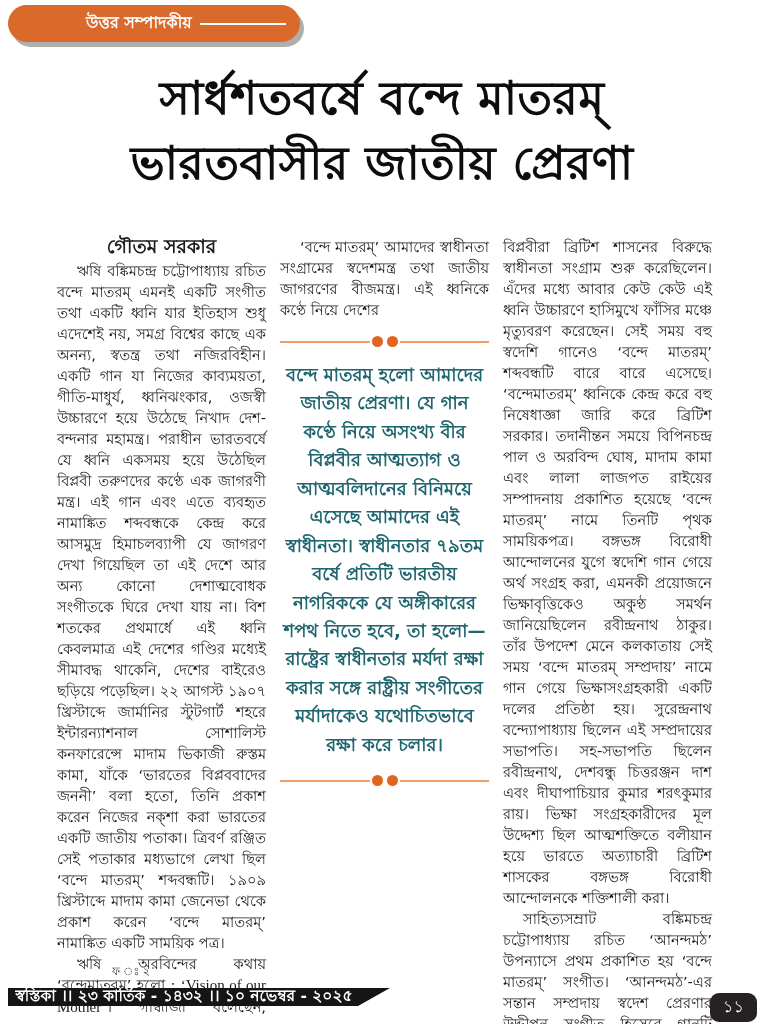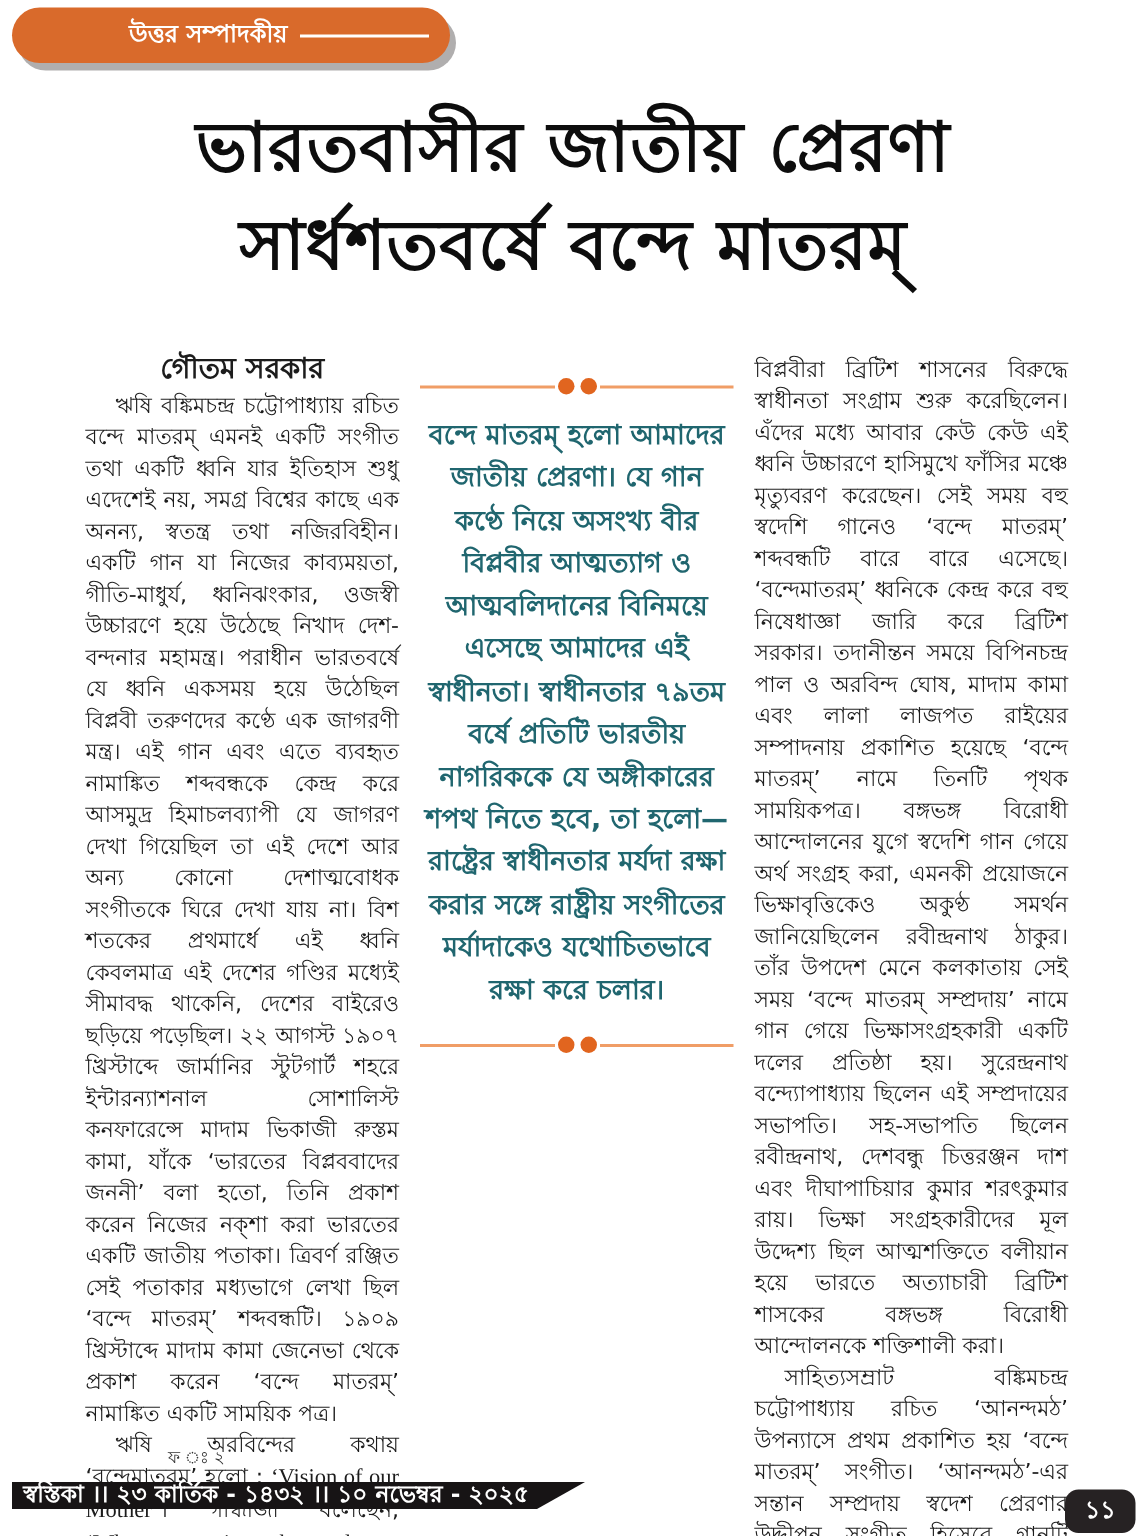--- a/index.html
+++ b/index.html
@@ -53,47 +53,48 @@
     background:#171415; color:#ffffff;
     clip-path:polygon(0 0, 100% 0, calc(100% - 32px) 100%, 0 100%);
     display:flex; align-items:center; justify-content:center;
     padding-right:30px;
   }
   .footer-bar span { font-size:15.5px; font-weight:bold; white-space:nowrap; }
   .page-badge {
     position:absolute; left:710px; top:993px; width:47px; height:29px;
     background:#262223; border-radius:9px; color:#ffffff;
     display:flex; align-items:center; justify-content:center;
-    font-size:16px; font-weight:bold;
+    font-size:16px; font-weight:normal;
   }
 </style>
 </head>
 <body>
 
 <div class="page">
 
   <div class="kicker">
     <span class="kicker-label">উত্তর সম্পাদকীয়</span>
     <span class="kicker-rule"></span>
   </div>
 
   <div class="headline">
+    <div>সার্ধশতবর্ষে বন্দে মাতরম্</div>
     <div>ভারতবাসীর জাতীয় প্রেরণা</div>
-    <div>সার্ধশতবর্ষে বন্দে মাতরম্</div>
   </div>
 
   <div class="columns">
 
     <div class="col">
       <div class="byline">গৌতম সরকার</div>
       <p class="indent">ঋষি বঙ্কিমচন্দ্র চট্টোপাধ্যায় রচিত বন্দে মাতরম্ এমনই একটি সংগীত তথা একটি ধ্বনি যার ইতিহাস শুধু এদেশেই নয়, সমগ্র বিশ্বের কাছে এক অনন্য, স্বতন্ত্র তথা নজিরবিহীন। একটি গান যা নিজের কাব্যময়তা, গীতি-মাধুর্য, ধ্বনিঝংকার, ওজস্বী উচ্চারণে হয়ে উঠেছে নিখাদ দেশ-বন্দনার মহামন্ত্র। পরাধীন ভারতবর্ষে যে ধ্বনি একসময় হয়ে উঠেছিল বিপ্লবী তরুণদের কণ্ঠে এক জাগরণী মন্ত্র। এই গান এবং এতে ব্যবহৃত নামাঙ্কিত শব্দবন্ধকে কেন্দ্র করে আসমুদ্র হিমাচলব্যাপী যে জাগরণ দেখা গিয়েছিল তা এই দেশে আর অন্য কোনো দেশাত্মবোধক সংগীতকে ঘিরে দেখা যায় না। বিশ শতকের প্রথমার্ধে এই ধ্বনি কেবলমাত্র এই দেশের গণ্ডির মধ্যেই সীমাবদ্ধ থাকেনি, দেশের বাইরেও ছড়িয়ে পড়েছিল। ২২ আগস্ট ১৯০৭ খ্রিস্টাব্দে জার্মানির স্টুটগার্ট শহরে ইন্টারন্যাশনাল সোশালিস্ট কনফারেন্সে মাদাম ভিকাজী রুস্তম কামা, যাঁকে ‘ভারতের বিপ্লববাদের জননী’ বলা হতো, তিনি প্রকাশ করেন নিজের নক্শা করা ভারতের একটি জাতীয় পতাকা। ত্রিবর্ণ রঞ্জিত সেই পতাকার মধ্যভাগে লেখা ছিল ‘বন্দে মাতরম্’ শব্দবন্ধটি। ১৯০৯ খ্রিস্টাব্দে মাদাম কামা জেনেভা থেকে প্রকাশ করেন ‘বন্দে মাতরম্’ নামাঙ্কিত একটি সাময়িক পত্র।</p>
       <p class="indent"><span>ঋষি অরবিন্দের কথায় ‘বন্দেমাতরম্’ হলো : </span><span class="latin">‘Vision of our Mother’</span><span>। গান্ধীজী বলেছেন, </span><span class="latin">‘When we sing that ode to motherland, ‘Bande Mataram’, we sing it to be the whole of India</span></p>
     </div>
 
     <div class="col">
+      <p class="indent">‘বন্দে মাতরম্’ আমাদের স্বাধীনতা সংগ্রামের স্বদেশমন্ত্র তথা জাতীয় জাগরণের বীজমন্ত্র। এই ধ্বনিকে কণ্ঠে নিয়ে দেশের</p>
 
       <div class="qdiv">
         <span class="line"></span>
         <span class="dot"></span>
         <span class="dot"></span>
         <span class="line"></span>
       </div>
 
       <div class="quote-text">বন্দে মাতরম্ হলো আমাদের জাতীয় প্রেরণা। যে গান কণ্ঠে নিয়ে অসংখ্য বীর বিপ্লবীর আত্মত্যাগ ও আত্মবলিদানের বিনিময়ে এসেছে আমাদের এই স্বাধীনতা। স্বাধীনতার ৭৯তম বর্ষে প্রতিটি ভারতীয় নাগরিককে যে অঙ্গীকারের শপথ নিতে হবে, তা হলো— রাষ্ট্রের স্বাধীনতার মর্যদা রক্ষা করার সঙ্গে রাষ্ট্রীয় সংগীতের মর্যাদাকেও যথোচিতভাবে রক্ষা করে চলার।</div>
 

